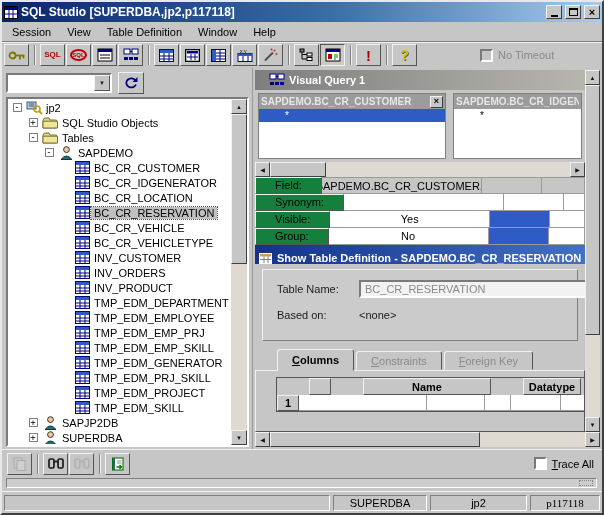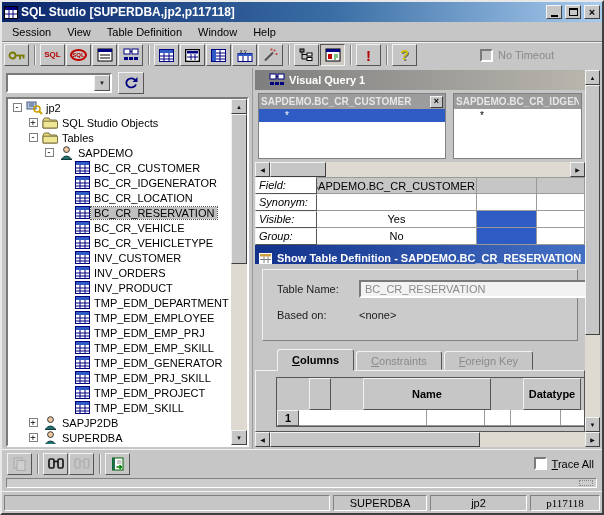--- a/index.html
+++ b/index.html
@@ -81,21 +81,21 @@
 .vqwin:not(.first){flex:1 1 auto;}
 .vqtitle{flex:0 0 15px;background:#9c9c9c;display:flex;align-items:center;padding:0 2px;gap:2px;}
 .vqtitle-text{flex:1;color:#e6e6e6;font-size:10px;font-weight:bold;white-space:nowrap;overflow:hidden;}
 .vqclose{width:13px;height:12px;background:#c6c6c6;border:1px solid;border-color:#f2f2f2 #404040 #404040 #f2f2f2;font-size:9px;font-weight:bold;display:flex;align-items:center;justify-content:center;line-height:1;}
 .vqbody{flex:1;background:#fff;overflow:hidden;}
 .vqitem{height:13px;font-size:10px;padding-left:26px;color:#000;display:flex;align-items:center;}
 .vqitem.sel{background:#2e5cc4;color:#fff;}
 
 .qgrid{flex:0 0 68px;display:flex;flex-direction:column;background:#c6c6c6;}
 .qrow{display:flex;height:17px;}
-.qlabel{flex:0 0 62px;background:#ffffff;border:1px solid;border-color:#f2f2f2 #555 #555 #f2f2f2;font-size:11px;padding:1px 3px;font-style:italic;}
+.qlabel{flex:0 0 62px;background:#15803d;border:1px solid;border-color:#f2f2f2 #555 #555 #f2f2f2;font-size:11px;padding:1px 19px;}
 .qcell{border-right:1px solid #9a9a9a;border-bottom:1px solid #9a9a9a;background:#fff;font-size:11px;display:flex;align-items:center;justify-content:center;overflow:hidden;white-space:nowrap;}
 .qrow:first-child .qcell{border-top:1px solid #9a9a9a;}
 .qcell.c0{flex:0 0 160px;}
 .qcell.c1{flex:0 0 60px;}
 .qcell.c2{flex:1;}
 .qcell.hdr{background:#c6c6c6;}
 .qcell.blue{background:#2e5cc4;}
 
 .std-titlebar{flex:0 0 19px;background:linear-gradient(to right,#12328c,#4470c4);display:flex;align-items:flex-end;gap:5px;padding:0 4px;}
 .std-title-text{color:#fff;font-weight:bold;font-size:11px;white-space:nowrap;overflow:hidden;}
@@ -107,21 +107,21 @@
 .form-value{font-size:11px;color:#202020;}
 
 .tabs{flex:0 0 22px;display:flex;align-items:flex-end;padding-left:22px;position:relative;z-index:2;}
 .tab{height:19px;padding:3px 14px 0 14px;font-size:11px;background:#c6c6c6;border:1px solid;border-color:#f2f2f2 #555 transparent #f2f2f2;border-radius:3px 3px 0 0;margin-right:2px;white-space:nowrap;}
 .tab.active{height:22px;font-weight:bold;border-bottom:1px solid #c6c6c6;margin-bottom:-1px;padding-top:4px;}
 .tab.disabled{color:#8a8a8a;}
 .card{flex:1;border:1px solid;border-color:#f2f2f2 #555 #555 #f2f2f2;background:#c6c6c6;padding:6px 0 0 20px;position:relative;z-index:1;overflow:hidden;}
 .cgrid{display:inline-block;border:1px solid #555;}
 .cgrow{display:flex;}
 .cgcell{height:16px;border-right:1px solid #9a9a9a;border-bottom:1px solid #9a9a9a;background:#fff;font-size:11px;display:flex;align-items:center;justify-content:center;overflow:hidden;}
-.cgrow.hdr .cgcell{height:32px;margin-left:32px;}
+.cgrow.hdr .cgcell{height:17px;margin-left:32px;}
 .cgcell.hdrcell{background:#c6c6c6;border:1px solid;border-color:#f2f2f2 #555 #555 #f2f2f2;font-weight:bold;}
 
 
 .btoolbar{flex:0 0 28px;border-top:1px solid #f2f2f2;display:flex;align-items:center;padding:2px 8px 2px 5px;}
 .trace-wrap{margin-left:auto;display:flex;align-items:center;}
 .progress-strip{flex:0 0 14px;position:relative;}
 .progress-bar{position:absolute;left:4px;right:5px;top:1px;height:10px;border:1px solid;border-color:#808080 #fff #fff #808080;background:#cdcdcd;}
 .progress-seg{position:absolute;right:3px;top:1px;width:14px;height:6px;border:1px dotted #8a8a8a;}
 .statusbar{flex:0 0 23px;border-top:1px solid #f2f2f2;display:flex;gap:3px;padding:3px 2px 3px 2px;}
 .scell{border:1px solid;border-color:#808080 #fff #fff #808080;font-size:11px;display:flex;align-items:center;justify-content:center;background:#c6c6c6;overflow:hidden;}

